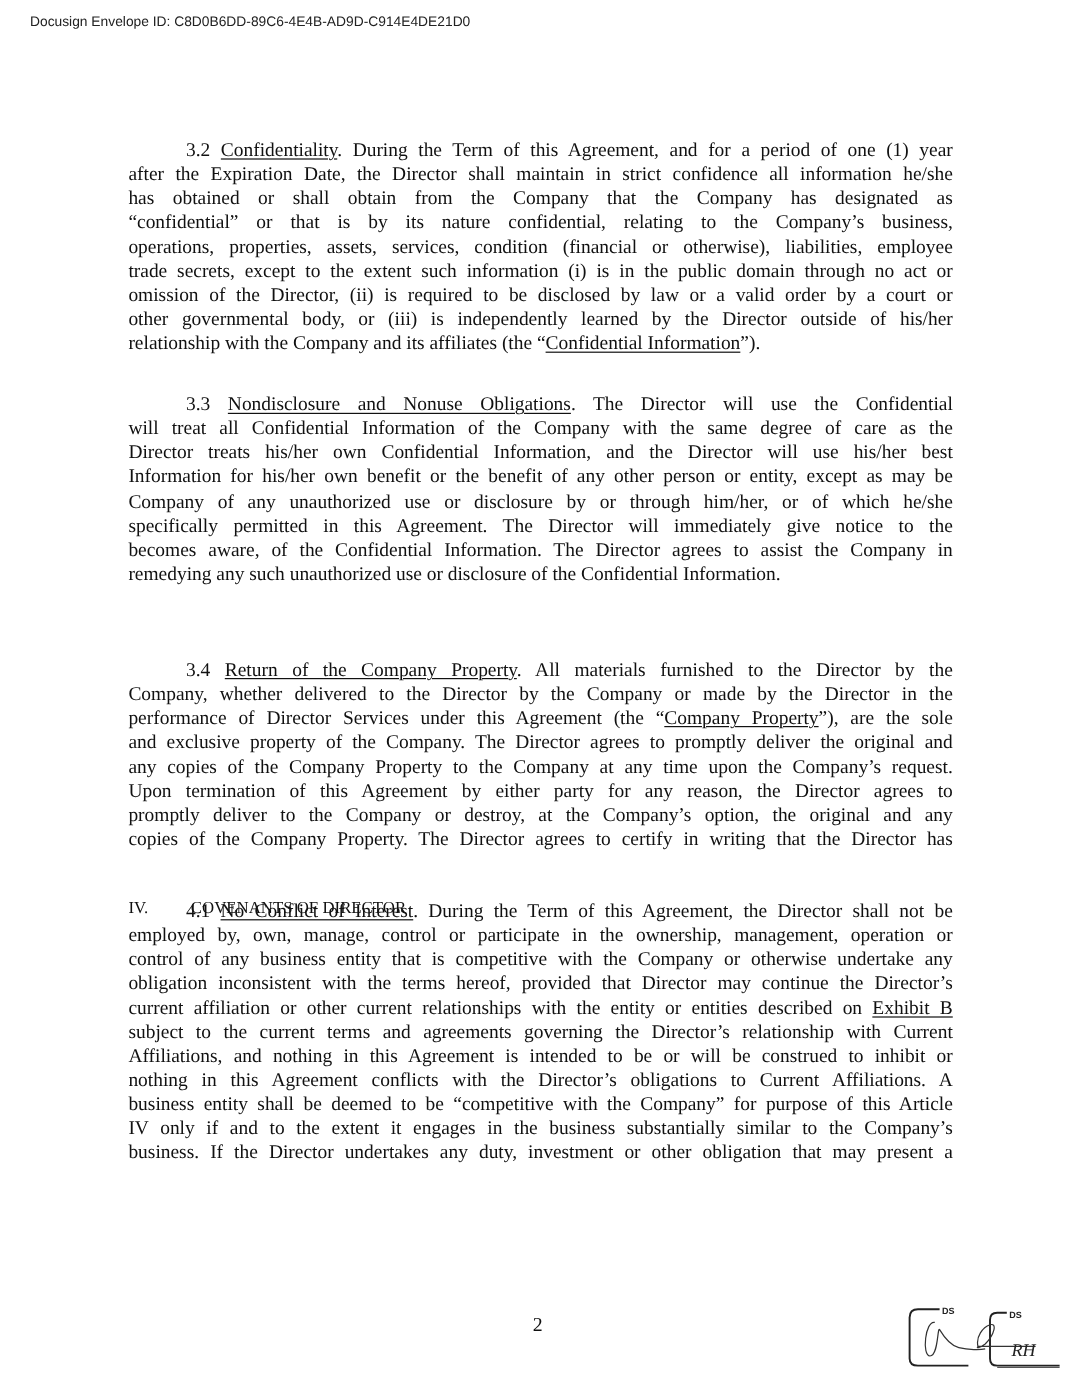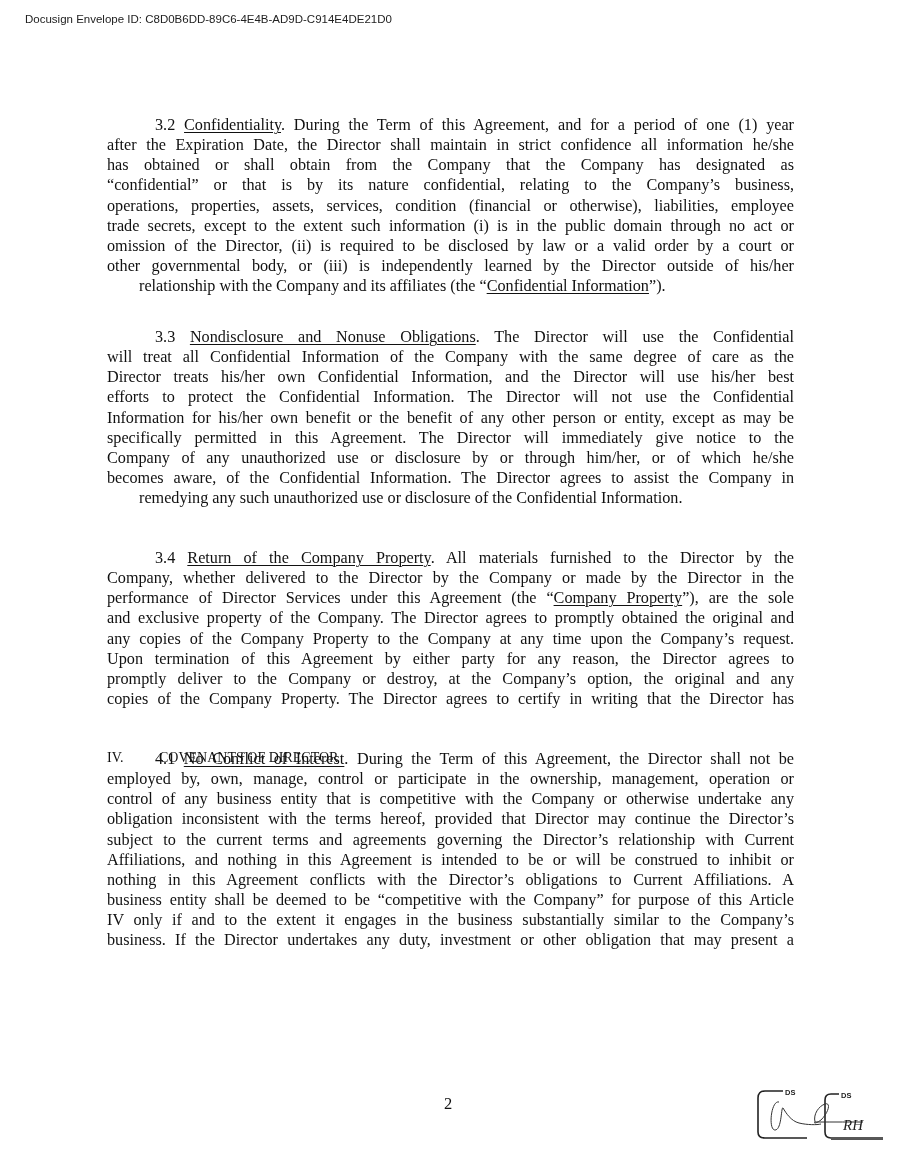--- a/index.html
+++ b/index.html
@@ -1,21 +1,21 @@
 <!DOCTYPE html>
 <html><head>
 <meta charset="utf-8">
 <style>
   html, body { margin: 0; padding: 0; background: #ffffff; }
   body { width: 900px; height: 1165px; position: relative; overflow: hidden; font-family: "Liberation Serif", serif; color: #111; }
   .envelope { position: absolute; left: 25px; top: 13px; font-family: "Liberation Sans", sans-serif; font-size: 11.5px; color: #222; }
   .page { position: absolute; left: 107px; top: 0; width: 687px; }
   .para { position: absolute; left: 0; width: 687px; }
   .line { display: block; height: 20.15px; line-height: 20.15px; font-size: 16.2px; text-align: justify; text-align-last: justify; white-space: nowrap; }
-  .line.last { text-align-last: left; margin-left: 32px; }
+  .line.last { text-align-last: left; }
   .line.first { text-indent: 48px; }
   .line span { white-space: normal; }
   .line-inner { display: block; width: 100%; text-align: justify; text-align-last: justify; white-space: normal; }
   .line.last .line-inner { text-align-last: left; }
   .line.first .line-inner { text-indent: 48px; }
   u { text-decoration: underline; text-underline-offset: 2px; text-decoration-thickness: 1px; }
   .heading { position: absolute; left: 0; font-weight: normal; font-size: 14px; line-height: 20px; }
   .heading .num { display: inline-block; width: 52px; }
   .pagenum { position: absolute; left: 444px; top: 1094px; font-size: 16.5px; }
   .initials { position: absolute; left: 755px; top: 1088px; width: 130px; height: 52px; }
@@ -60,50 +60,47 @@
       <div class="line first">
         <span class="line-inner"><span>3.3 </span><u>Nondisclosure and Nonuse Obligations</u><span>. The Director will use the Confidential</span></span>
       </div>
       <div class="line">
         <span class="line-inner">will treat all Confidential Information of the Company with the same degree of care as the</span>
       </div>
       <div class="line">
         <span class="line-inner">Director treats his/her own Confidential Information, and the Director will use his/her best</span>
       </div>
       <div class="line">
-        <span class="line-inner">efforts to protect the Confidential Information. The Director will not use the Confidential</span>
-      </div>
-      <div class="line">
         <span class="line-inner">Information for his/her own benefit or the benefit of any other person or entity, except as may be</span>
       </div>
       <div class="line">
-        <span class="line-inner">specifically permitted in this Agreement. The Director will immediately give notice to the</span>
+        <span class="line-inner">Company of any unauthorized use or disclosure by or through him/her, or of which he/she</span>
       </div>
       <div class="line">
-        <span class="line-inner">Company of any unauthorized use or disclosure by or through him/her, or of which he/she</span>
+        <span class="line-inner">specifically permitted in this Agreement. The Director will immediately give notice to the</span>
       </div>
       <div class="line">
         <span class="line-inner">becomes aware, of the Confidential Information. The Director agrees to assist the Company in</span>
       </div>
       <div class="line last">
         <span class="line-inner">remedying any such unauthorized use or disclosure of the Confidential Information.</span>
       </div>
     </div>
   <div class="para" style="top:548px">
       <div class="line first">
         <span class="line-inner"><span>3.4 </span><u>Return of the Company Property</u><span>.  All materials furnished to the Director by the</span></span>
       </div>
       <div class="line">
         <span class="line-inner">Company, whether delivered to the Director by the Company or made by the Director in the</span>
       </div>
       <div class="line">
         <span class="line-inner"><span>performance of Director Services under this Agreement (the “</span><u>Company Property</u><span>”), are the sole</span></span>
       </div>
       <div class="line">
-        <span class="line-inner">and exclusive property of the Company.  The Director agrees to promptly obtained the original and</span>
+        <span class="line-inner">and exclusive property of the Company.  The Director agrees to promptly deliver the original and</span>
       </div>
       <div class="line">
         <span class="line-inner">any copies of the Company Property to the Company at any time upon the Company’s request.</span>
       </div>
       <div class="line">
         <span class="line-inner">Upon termination of this Agreement by either party for any reason, the Director agrees to</span>
       </div>
       <div class="line">
         <span class="line-inner">promptly deliver to the Company or destroy, at the Company’s option, the original and any</span>
       </div>
@@ -121,20 +118,23 @@
         <span class="line-inner"><span>4.1 </span><u>No Conflict of Interest</u><span>.  During the Term of this Agreement, the Director shall not be</span></span>
       </div>
       <div class="line">
         <span class="line-inner">employed by, own, manage, control or participate in the ownership, management, operation or</span>
       </div>
       <div class="line">
         <span class="line-inner">control of any business entity that is competitive with the Company or otherwise undertake any</span>
       </div>
       <div class="line">
         <span class="line-inner">obligation inconsistent with the terms hereof, provided that Director may continue the Director’s</span>
+      </div>
+      <div class="line">
+        <span class="line-inner"><span>current affiliation or other current relationships with the entity or entities described on </span><u>Exhibit B</u><span></span></span>
       </div>
       <div class="line">
         <span class="line-inner">subject to the current terms and agreements governing the Director’s relationship with Current</span>
       </div>
       <div class="line">
         <span class="line-inner">Affiliations, and nothing in this Agreement is intended to be or will be construed to inhibit or</span>
       </div>
       <div class="line">
         <span class="line-inner">nothing in this Agreement conflicts with the Director’s obligations to Current Affiliations.  A</span>
       </div>

